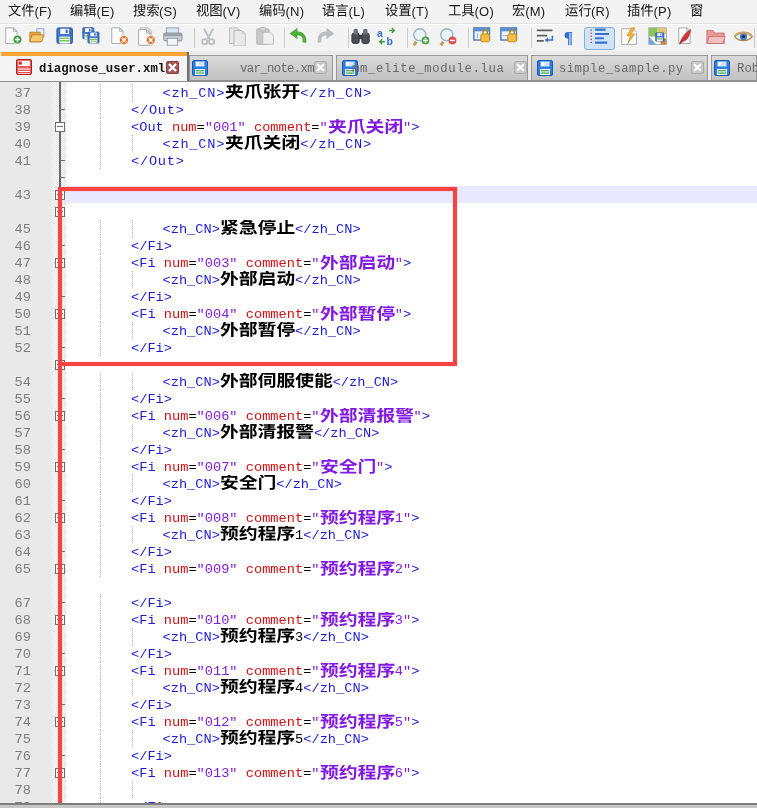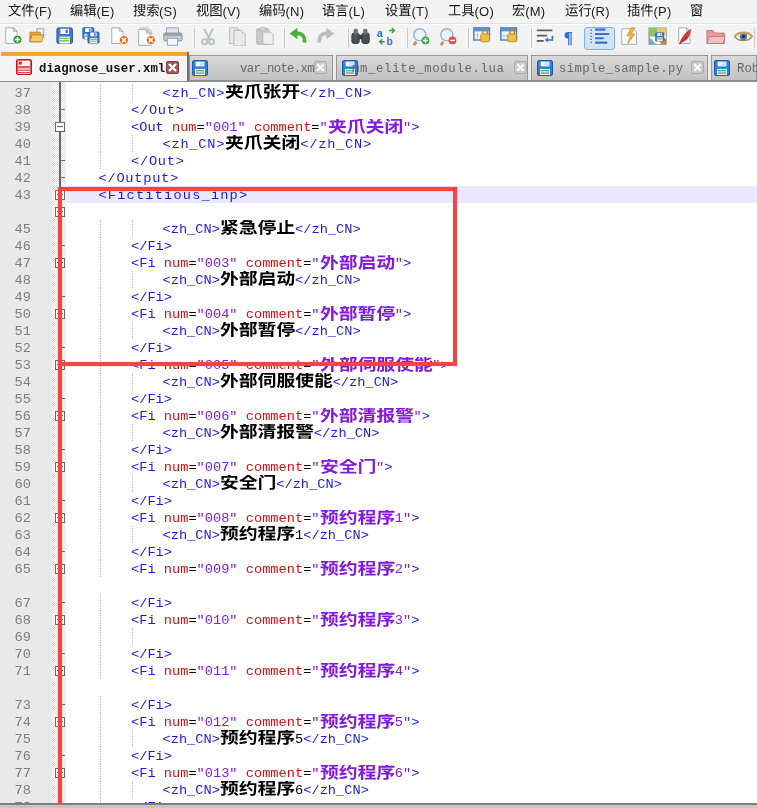--- a/index.html
+++ b/index.html
@@ -465,29 +465,24 @@
             <use href="#b5173" x="200"></use>
             <use href="#b95ed" x="300"></use>
           </svg></i><i class="t">&lt;/zh_CN&gt;</i></span>
     </div>
     <div class="ln wide" style="top:70px">
       <span class="no">41</span>
       <b class="ig" style="left:99.5px"></b>
       <span class="tx" style="left:131.0px"><i class="t">&lt;/Out&gt;</i></span>
     </div>
     <b class="ft" style="top:78.0px"></b>
-    <div class="ln wide" style="top:87px">
-      <span class="no">42</span>
-      <span class="tx" style="left:98.5px"><i class="t">&lt;/Output&gt;</i></span>
-    </div>
     <b class="ft" style="top:95.0px"></b>
     <div class="hl" style="top:104px"></div>
     <div class="ln wide" style="top:104px">
       <span class="no">43</span>
-      <span class="tx" style="left:98.5px"><i class="t43">&lt;Fictitious_inp&gt;</i></span>
     </div>
     <div class="fb" style="top:107.5px"></div>
     <b class="fm" style="top:112.0px"></b>
     <div class="fb" style="top:124.5px"></div>
     <b class="fm" style="top:129.0px"></b>
     <div class="ln" style="top:138px">
       <span class="no">45</span>
       <b class="ig" style="left:99.5px"></b>
       <b class="ig" style="left:131.5px"></b>
       <span class="tx" style="left:162.5px"><i class="t">&lt;zh_CN&gt;</i><i class="k"><svg class="ck " width="75.20" height="16.80" viewBox="0 0 400 100" preserveAspectRatio="none">
@@ -554,32 +549,20 @@
             <use href="#b6682" x="200"></use>
             <use href="#b505c" x="300"></use>
           </svg></i><i class="t">&lt;/zh_CN&gt;</i></span>
     </div>
     <div class="ln" style="top:257px">
       <span class="no">52</span>
       <b class="ig" style="left:99.5px"></b>
       <span class="tx" style="left:131.0px"><i class="t">&lt;/Fi&gt;</i></span>
     </div>
     <b class="ft" style="top:265.0px"></b>
-    <div class="ln" style="top:274px">
-      <span class="no">53</span>
-      <b class="ig" style="left:99.5px"></b>
-      <span class="tx" style="left:131.0px"><i class="t">&lt;Fi </i><i class="a">num</i><i class="k">=</i><i class="v">"005"</i><i class="a"> comment</i><i class="k">=</i><i class="v">"</i><i class="v"><svg class="ck " width="112.80" height="16.80" viewBox="0 0 600 100" preserveAspectRatio="none">
-            <use href="#b5916"></use>
-            <use href="#b90e8" x="100"></use>
-            <use href="#b4f3a" x="200"></use>
-            <use href="#b670d" x="300"></use>
-            <use href="#b4f7f" x="400"></use>
-            <use href="#b80fd" x="500"></use>
-          </svg></i><i class="v">"</i><i class="t">&gt;</i></span>
-    </div>
     <div class="fb" style="top:277.5px"></div>
     <b class="fm" style="top:282.0px"></b>
     <div class="ln" style="top:291px">
       <span class="no">54</span>
       <b class="ig" style="left:99.5px"></b>
       <b class="ig" style="left:131.5px"></b>
       <span class="tx" style="left:162.5px"><i class="t">&lt;zh_CN&gt;</i><i class="k"><svg class="ck " width="112.80" height="16.80" viewBox="0 0 600 100" preserveAspectRatio="none">
             <use href="#b5916"></use>
             <use href="#b90e8" x="100"></use>
             <use href="#b4f3a" x="200"></use>
@@ -708,39 +691,56 @@
             <use href="#b7a0b" x="200"></use>
             <use href="#b5e8f" x="300"></use>
           </svg></i><i class="v">3</i><i class="v">"</i><i class="t">&gt;</i></span>
     </div>
     <div class="fb" style="top:532.5px"></div>
     <b class="fm" style="top:537.0px"></b>
     <div class="ln" style="top:546px">
       <span class="no">69</span>
       <b class="ig" style="left:99.5px"></b>
       <b class="ig" style="left:131.5px"></b>
+      <span class="tx" style="left:162.5px"><i class="t">&lt;zh_CN&gt;</i><i class="k"><svg class="ck " width="75.20" height="16.80" viewBox="0 0 400 100" preserveAspectRatio="none">
+            <use href="#b9884"></use>
+            <use href="#b7ea6" x="100"></use>
+            <use href="#b7a0b" x="200"></use>
+            <use href="#b5e8f" x="300"></use>
+          </svg></i><i class="k">3</i><i class="t">&lt;/zh_CN&gt;</i></span>
     </div>
     <div class="ln" style="top:563px">
       <span class="no">70</span>
       <b class="ig" style="left:99.5px"></b>
       <span class="tx" style="left:131.0px"><i class="t">&lt;/Fi&gt;</i></span>
     </div>
     <b class="ft" style="top:571.0px"></b>
     <div class="ln" style="top:580px">
       <span class="no">71</span>
       <b class="ig" style="left:99.5px"></b>
       <span class="tx" style="left:131.0px"><i class="t">&lt;Fi </i><i class="a">num</i><i class="k">=</i><i class="v">"011"</i><i class="a"> comment</i><i class="k">=</i><i class="v">"</i><i class="v"><svg class="ck " width="75.20" height="16.80" viewBox="0 0 400 100" preserveAspectRatio="none">
             <use href="#b9884"></use>
             <use href="#b7ea6" x="100"></use>
             <use href="#b7a0b" x="200"></use>
             <use href="#b5e8f" x="300"></use>
           </svg></i><i class="v">4</i><i class="v">"</i><i class="t">&gt;</i></span>
     </div>
     <div class="fb" style="top:583.5px"></div>
     <b class="fm" style="top:588.0px"></b>
+    <div class="ln" style="top:597px">
+      <span class="no">72</span>
+      <b class="ig" style="left:99.5px"></b>
+      <b class="ig" style="left:131.5px"></b>
+      <span class="tx" style="left:162.5px"><i class="t">&lt;zh_CN&gt;</i><i class="k"><svg class="ck " width="75.20" height="16.80" viewBox="0 0 400 100" preserveAspectRatio="none">
+            <use href="#b9884"></use>
+            <use href="#b7ea6" x="100"></use>
+            <use href="#b7a0b" x="200"></use>
+            <use href="#b5e8f" x="300"></use>
+          </svg></i><i class="k">4</i><i class="t">&lt;/zh_CN&gt;</i></span>
+    </div>
     <div class="ln" style="top:614px">
       <span class="no">73</span>
       <b class="ig" style="left:99.5px"></b>
       <span class="tx" style="left:131.0px"><i class="t">&lt;/Fi&gt;</i></span>
     </div>
     <b class="ft" style="top:622.0px"></b>
     <div class="ln" style="top:631px">
       <span class="no">74</span>
       <b class="ig" style="left:99.5px"></b>
       <span class="tx" style="left:131.0px"><i class="t">&lt;Fi </i><i class="a">num</i><i class="k">=</i><i class="v">"012"</i><i class="a"> comment</i><i class="k">=</i><i class="v">"</i><i class="v"><svg class="ck " width="75.20" height="16.80" viewBox="0 0 400 100" preserveAspectRatio="none">
@@ -778,26 +778,20 @@
             <use href="#b7a0b" x="200"></use>
             <use href="#b5e8f" x="300"></use>
           </svg></i><i class="v">6</i><i class="v">"</i><i class="t">&gt;</i></span>
     </div>
     <div class="fb" style="top:685.5px"></div>
     <b class="fm" style="top:690.0px"></b>
     <div class="ln" style="top:699px">
       <span class="no">78</span>
       <b class="ig" style="left:99.5px"></b>
       <b class="ig" style="left:131.5px"></b>
-      <span class="tx" style="left:162.5px"><i class="t">&lt;zh_CN&gt;</i><i class="k"><svg class="ck " width="75.20" height="16.80" viewBox="0 0 400 100" preserveAspectRatio="none">
-            <use href="#b9884"></use>
-            <use href="#b7ea6" x="100"></use>
-            <use href="#b7a0b" x="200"></use>
-            <use href="#b5e8f" x="300"></use>
-          </svg></i><i class="k">6</i><i class="t">&lt;/zh_CN&gt;</i></span>
     </div>
     <div class="ln" style="top:716px">
       <span class="no">79</span>
       <b class="ig" style="left:99.5px"></b>
       <span class="tx" style="left:131.0px"><i class="t">&lt;/Fi&gt;</i></span>
     </div>
     <b class="ft" style="top:724.0px"></b>
     <div class="ln" style="top:716px">
       <span class="no">79</span>
       <b class="ig" style="left:99.5px"></b>

